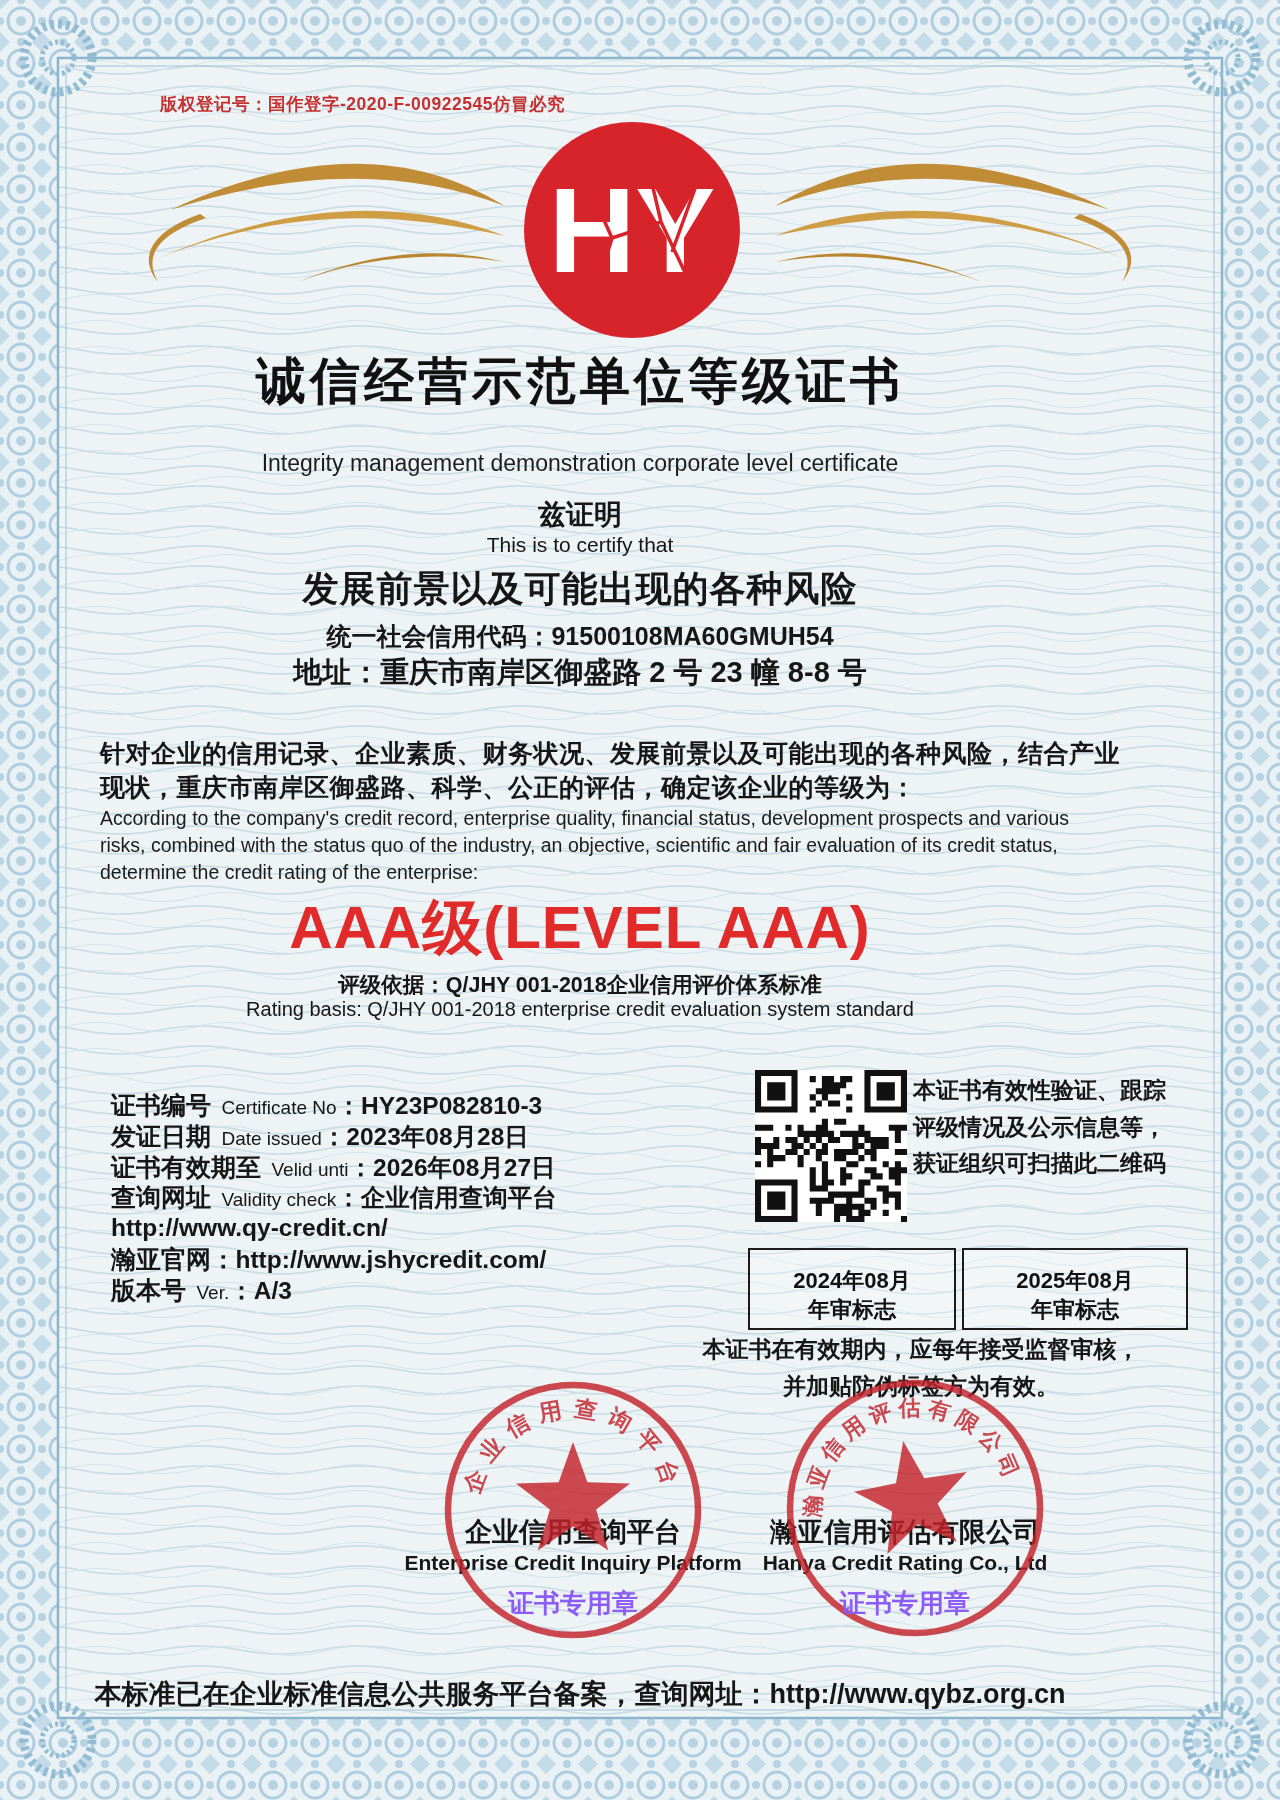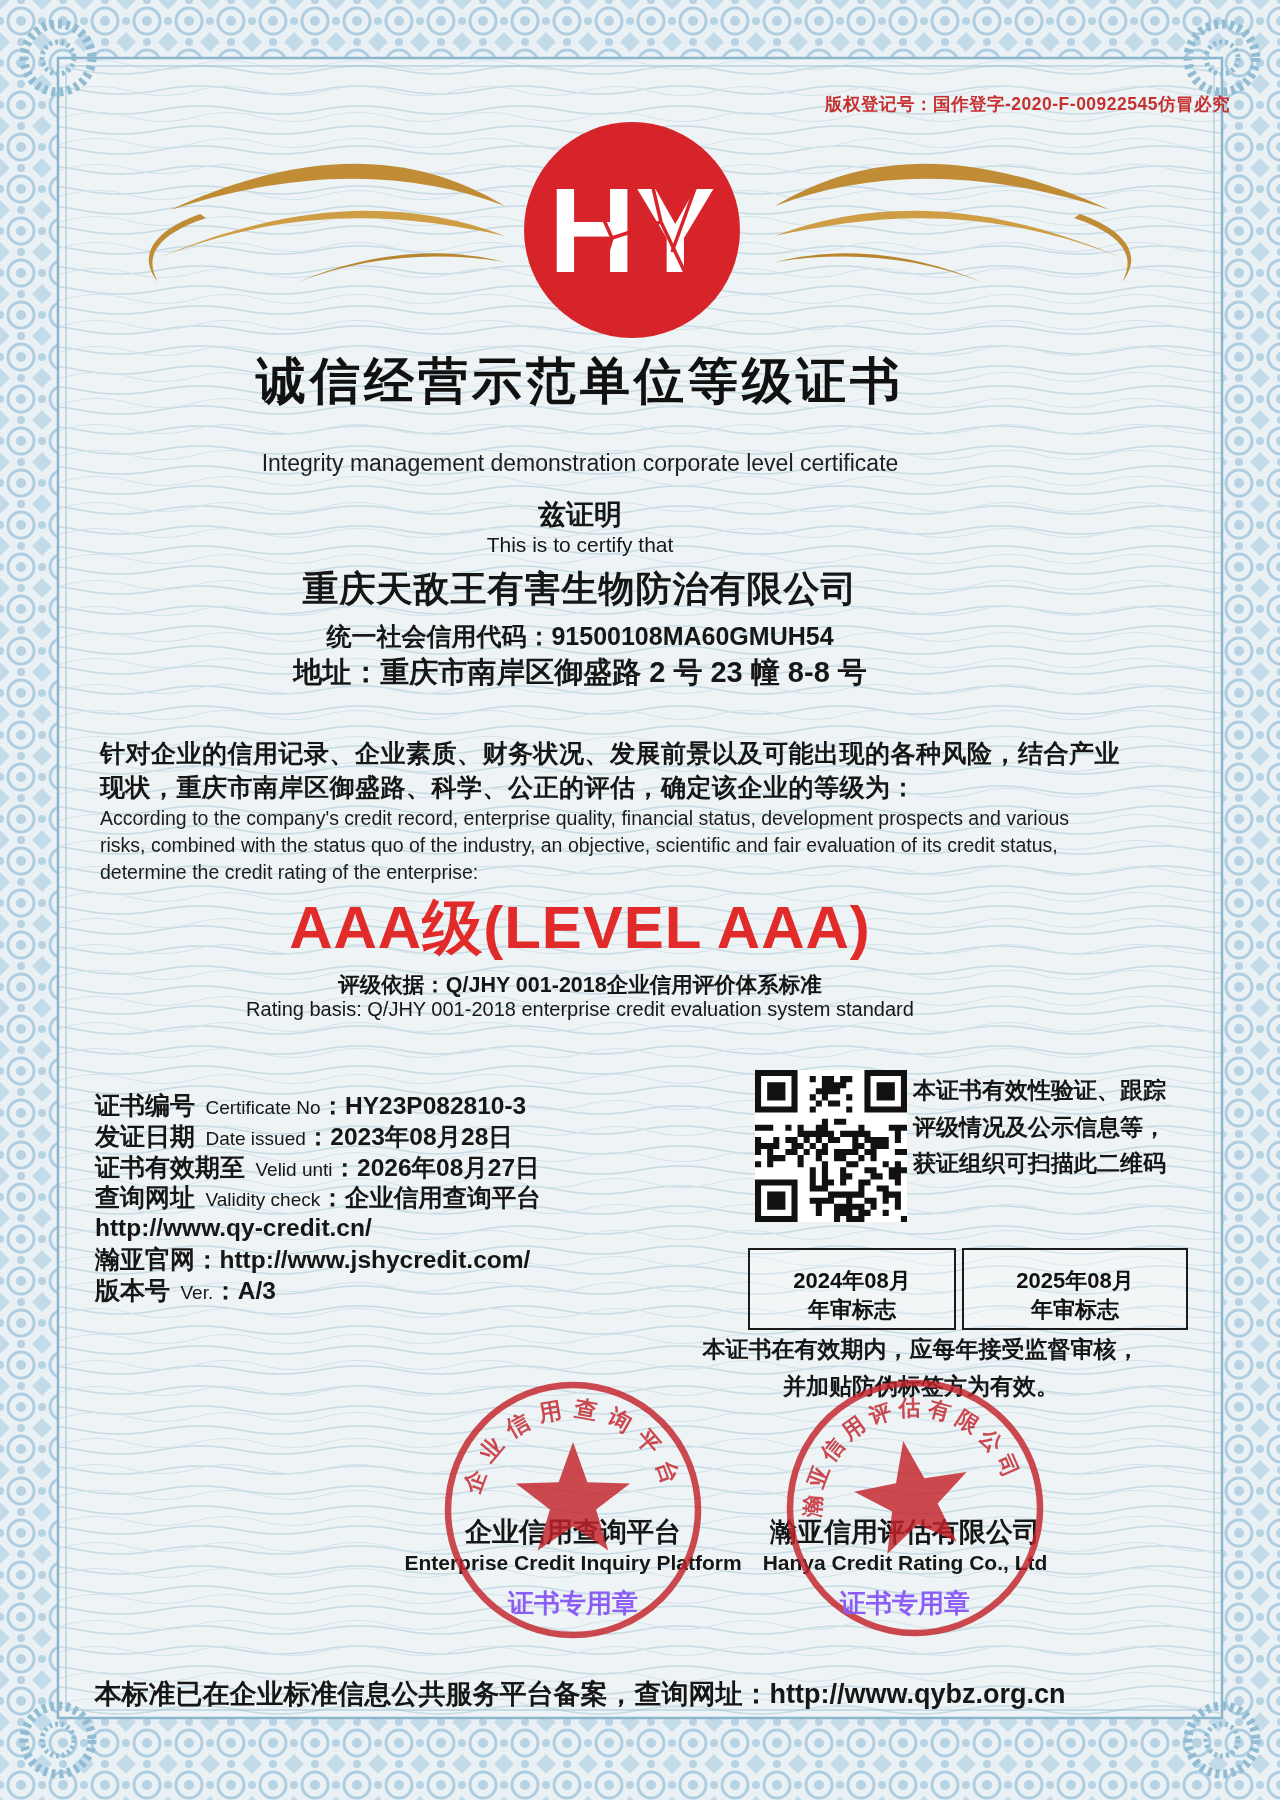--- a/index.html
+++ b/index.html
@@ -1,36 +1,36 @@
 <!DOCTYPE html>
 <html><head>
 <meta charset="utf-8">
 <style>
   html,body{margin:0;padding:0;}
   body{width:1280px;height:1800px;font-family:"Liberation Sans","DejaVu Sans",sans-serif;}
   .certificate{position:relative;width:1280px;height:1800px;background:#eef3f5;overflow:hidden;color:#161616;}
   .bg-svg,.decor-svg,.seal-svg{position:absolute;left:0;top:0;pointer-events:none;}
   .cx{position:absolute;left:20px;width:1120px;text-align:center;}
-  .copyright{position:absolute;left:160px;width:1070px;top:92px;text-align:right;
+  .copyright{position:absolute;left:160px;width:1070px;top:92px;text-align:left;
              font-size:17.5px;font-weight:600;color:#c53030;letter-spacing:.5px;}
   .title-cn{top:348px;font-size:50px;font-weight:700;letter-spacing:4px;color:#111;}
   .title-en{top:450px;font-size:23px;font-weight:500;color:#1d1d1d;}
   .certify-cn{top:496px;font-size:28px;font-weight:600;}
   .certify-en{top:533px;font-size:21px;font-weight:500;}
   .company{top:565px;font-size:36px;font-weight:800;letter-spacing:1px;}
   .code-line{top:620px;font-size:25px;font-weight:700;}
   .addr-line{top:653px;font-size:29px;font-weight:700;}
   .para-cn{position:absolute;left:100px;top:737px;width:1098px;font-size:25px;font-weight:600;
            line-height:33.5px;letter-spacing:.5px;}
   .para-en{position:absolute;left:100px;top:805px;width:1105px;font-size:19.5px;font-weight:500;
            line-height:27px;color:#1b1b1b;}
   .rating{top:888px;font-size:60px;font-weight:900;color:#e12b2b;letter-spacing:1px;}
   .basis-cn{top:970px;font-size:21.5px;font-weight:700;}
   .basis-en{top:998px;font-size:20px;font-weight:500;}
-  .details{position:absolute;left:95px;top:1090px;line-height:30.8px;white-space:nowrap;}
+  .details{position:absolute;left:111px;top:1090px;line-height:30.8px;white-space:nowrap;}
   .dline{height:30.8px;}
   .dcn{font-size:25px;font-weight:700;}
   .den{font-size:19px;font-weight:500;margin-left:6px;}
   .dval{font-size:24.5px;font-weight:600;}
   .qr-box{position:absolute;left:755px;top:1070px;width:152px;height:152px;background:#fff;}
   .qr-note{position:absolute;left:913px;top:1072px;width:300px;font-size:23px;font-weight:650;
            line-height:36.5px;}
   .abox{position:absolute;top:1248px;height:62px;border:2.5px solid #1b1b1b;text-align:center;
         font-size:22px;font-weight:600;line-height:29px;padding-top:16px;color:#111;background:rgba(255,255,255,.25);}
   .abox1{left:748px;width:204px;}
@@ -116,21 +116,21 @@
       </g>
     </g>
   </svg>
 
   <div class="copyright">版权登记号：国作登字-2020-F-00922545仿冒必究</div>
 
   <div class="cx title-cn">诚信经营示范单位等级证书</div>
   <div class="cx title-en">Integrity management demonstration corporate level certificate</div>
   <div class="cx certify-cn">兹证明</div>
   <div class="cx certify-en">This is to certify that</div>
-  <div class="cx company">重庆天敌王有害生物防治有限公司</div>
+  <div class="cx company">发展前景以及可能出现的各种风险</div>
   <div class="cx code-line">统一社会信用代码：91500108MA60GMUH54</div>
   <div class="cx addr-line">地址：重庆市南岸区御盛路 2 号 23 幢 8-8 号</div>
 
   <div class="para-cn">
     <div>针对企业的信用记录、企业素质、财务状况、发展前景以及可能出现的各种风险，结合产业</div>
     <div>现状，重庆市南岸区御盛路、科学、公正的评估，确定该企业的等级为：</div>
   </div>
   <div class="para-en">
     <div>According to the company's credit record, enterprise quality, financial status, development prospects and various</div>
     <div>risks, combined with the status quo of the industry, an objective, scientific and fair evaluation of its credit status,</div>

